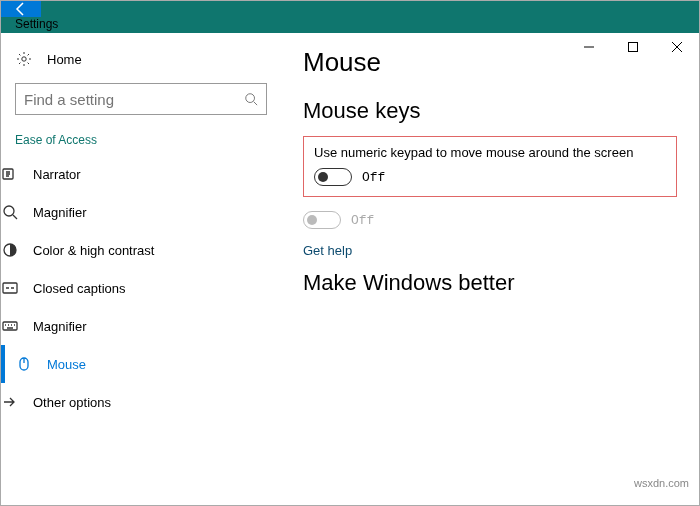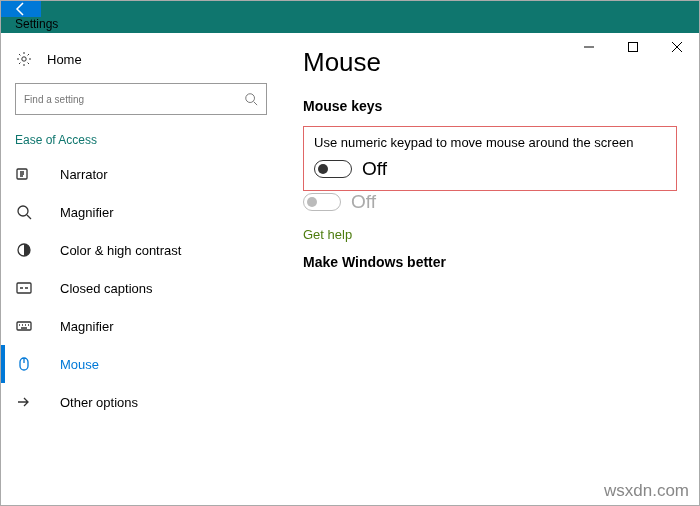--- a/index.html
+++ b/index.html
@@ -54,33 +54,33 @@
   .search-box {
     margin: 8px 14px 14px 14px;
     border: 1px solid #999;
     height: 32px;
     display: flex; align-items: center;
     padding: 0 8px;
     color: #666;
   }
   .search-box input {
     border: none; outline: none;
-    flex: 1; font-size: 10px; color: #8b5cf6;
+    flex: 1; font-size: 15px; color: #8b5cf6;
     font-family: inherit;
   }
   .search-icon { width: 14px; height: 14px; }
   .section-label {
     padding: 4px 14px 8px 14px;
     font-size: 12px;
     color: #0f766e;
   }
   .nav-item {
     display: flex; align-items: center;
-    padding: 10px 14px;
-    gap: 27px;
+    padding: 10px 0;
+    gap: 14px;
   }
   .nav-item.selected {
     border-left: 4px solid #0078d7;
     padding-left: 10px;
     color: #0078d7;
   }
   .nav-item .icon {
     width: 18px; height: 18px;
     display: flex; align-items: center; justify-content: center;
   }
@@ -88,56 +88,57 @@
   .nav-item.selected svg { stroke: #0078d7; }
   .nav-item.selected .nav-label { color: #0078d7; }
   .nav-label { font-size: 13px; }
   
   .main {
     flex: 1;
     padding: 14px 22px 0 22px;
     overflow: hidden;
   }
   h1 { font-size: 26px; font-weight: 400; margin-bottom: 20px; }
-  h2 { font-size: 14px; font-weight: 700; margin-bottom: 12px; margin-top: 12px; }
+  h2 { font-size: 22px; font-weight: 400; margin-bottom: 12px; margin-top: 12px; }
   .highlight-box {
     border: 1px solid #e06666;
     padding: 8px 10px 10px 10px;
+    margin-bottom: 14px;
   }
   .setting-label { font-size: 13px; margin-bottom: 8px; }
   .toggle-row { display: flex; align-items: center; gap: 10px; }
   .toggle {
     width: 38px; height: 18px;
     border: 1.5px solid #333;
     border-radius: 9px;
     position: relative;
   }
   .toggle .knob {
     width: 10px; height: 10px;
     background: #333;
     border-radius: 50%;
     position: absolute;
     top: 2.5px; left: 3px;
   }
   .toggle.on { border-color: #999; }
   .toggle.on .knob { background: #999; left: auto; right: 3px; }
   .toggle.disabled { border-color: #bbb; }
   .toggle.disabled .knob { background: #bbb; }
-  .toggle-state { font-size: 19px; }
+  .toggle-state { font-size: 13px; font-family: Liberation Mono, monospace; }
   .disabled-group .setting-label,
   .disabled-group .toggle-state { color: #aaa; }
   .disabled-group { margin-bottom: 14px; }
   .link {
-    color: #4d7c0f; font-size: 13px;
+    color: #0c4a6e; font-size: 13px;
     margin-top: 4px; margin-bottom: 10px;
   }
   .watermark {
     position: absolute;
-    right: 10px; bottom: 4px;
-    font-size: 17px; color: #888;
+    right: 10px; bottom: 16px;
+    font-size: 11px; color: #888;
   }
 </style>
 </head>
 <body>
 
 <div class="titlebar">
   <div class="back-btn">
     <svg width="16" height="16" viewBox="0 0 16 16">
         <path d="M10 2 L4 8 L10 14" stroke="#fff" stroke-width="1.5" fill="none"></path>
       </svg>

